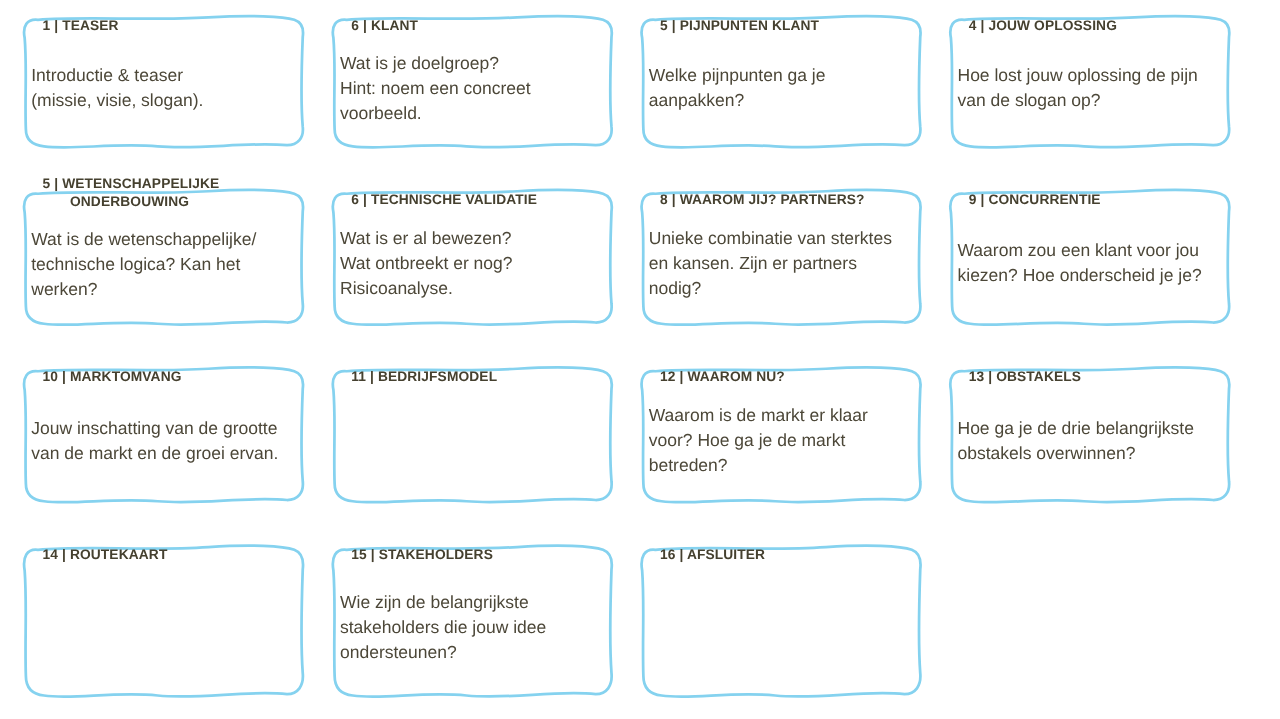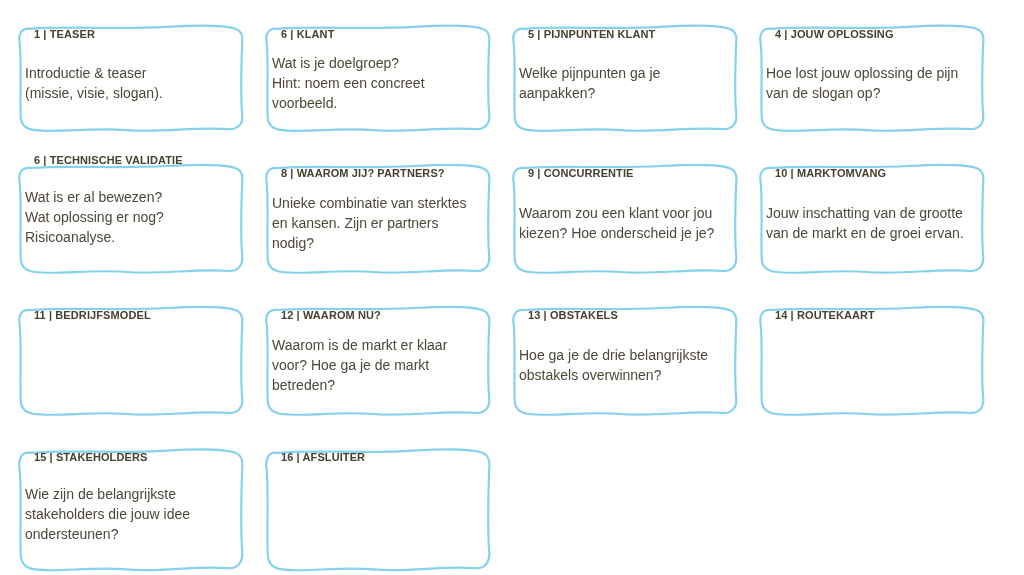--- a/index.html
+++ b/index.html
@@ -5,21 +5,21 @@
   html, body {
     margin: 0;
     padding: 0;
     background: #ffffff;
   }
   .board {
     position: relative;
     width: 997px;
     height: 575px;
     box-sizing: border-box;
-    padding: 22px 8px 12px 12px;
+    padding: 9px 8px 12px 12px;
     display: grid;
     grid-template-columns: repeat(4, 1fr);
     grid-template-rows: 113px 116px 116px 130px;
     column-gap: 11px;
     row-gap: 26px;
     background: #ffffff;
     font-family: "Liberation Sans", sans-serif;
   }
   .card {
     position: relative;
@@ -106,28 +106,38 @@
 
   <div class="card">
     <svg class="frame" viewBox="0 0 244 116" preserveAspectRatio="none" aria-hidden="true">
         <path vector-effect="non-scaling-stroke" d="M 8 22 C 6 12 10 6 19 7 C 60 4 110 8 160 5 C 195 3 222 4 231 7 C 237 9 239 14 238 21 C 237 46 236 72 238 95 C 239 104 234 110 225 110 C 190 107 155 114 118 111 C 82 108 48 114 24 111 C 14 110 9 105 9 97 C 8 73 10 46 8 22"></path>
       </svg>
     <div class="card-title">4 | JOUW OPLOSSING</div>
     <div class="card-body">Hoe lost jouw oplossing de pijn
 van de slogan op?</div>
   </div>
 
+  <div class="card">
+    <svg class="frame" viewBox="0 0 244 116" preserveAspectRatio="none" aria-hidden="true">
+        <path vector-effect="non-scaling-stroke" d="M 8 22 C 6 12 10 6 19 7 C 60 4 110 8 160 5 C 195 3 222 4 231 7 C 237 9 239 14 238 21 C 237 46 236 72 238 95 C 239 104 234 110 225 110 C 190 107 155 114 118 111 C 82 108 48 114 24 111 C 14 110 9 105 9 97 C 8 73 10 46 8 22"></path>
+      </svg>
+    <div class="card-title">5 | WETENSCHAPPELIJKE
+ONDERBOUWING</div>
+    <div class="card-body">Wat is de wetenschappelijke/
+technische logica? Kan het
+werken?</div>
+  </div>
 
   <div class="card">
     <svg class="frame" viewBox="0 0 244 116" preserveAspectRatio="none" aria-hidden="true">
         <path vector-effect="non-scaling-stroke" d="M 8 22 C 6 12 10 6 19 7 C 60 4 110 8 160 5 C 195 3 222 4 231 7 C 237 9 239 14 238 21 C 237 46 236 72 238 95 C 239 104 234 110 225 110 C 190 107 155 114 118 111 C 82 108 48 114 24 111 C 14 110 9 105 9 97 C 8 73 10 46 8 22"></path>
       </svg>
     <div class="card-title">6 | TECHNISCHE VALIDATIE</div>
     <div class="card-body">Wat is er al bewezen?
-Wat oplossing er nog?
+Wat ontbreekt er nog?
 Risicoanalyse.</div>
   </div>
 
 
   <div class="card">
     <svg class="frame" viewBox="0 0 244 116" preserveAspectRatio="none" aria-hidden="true">
         <path vector-effect="non-scaling-stroke" d="M 8 22 C 6 12 10 6 19 7 C 60 4 110 8 160 5 C 195 3 222 4 231 7 C 237 9 239 14 238 21 C 237 46 236 72 238 95 C 239 104 234 110 225 110 C 190 107 155 114 118 111 C 82 108 48 114 24 111 C 14 110 9 105 9 97 C 8 73 10 46 8 22"></path>
       </svg>
     <div class="card-title">8 | WAAROM JIJ? PARTNERS?</div>
     <div class="card-body">Unieke combinatie van sterktes

